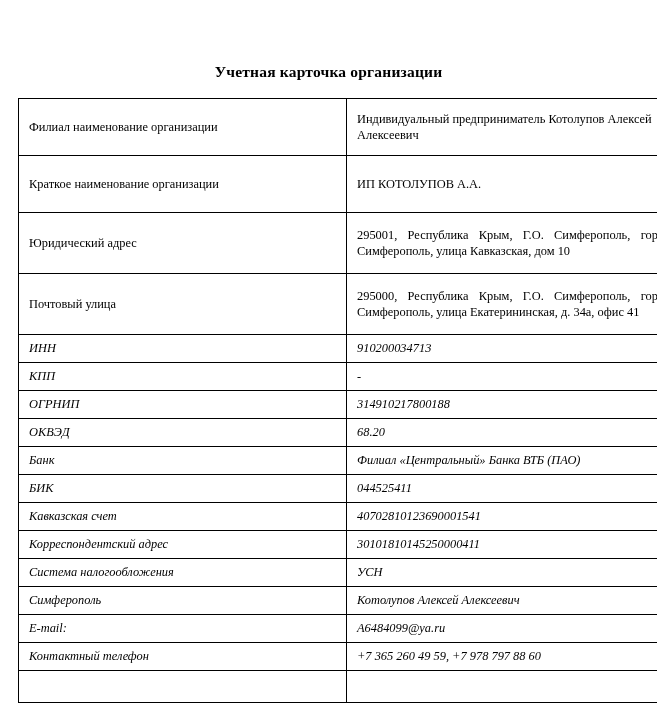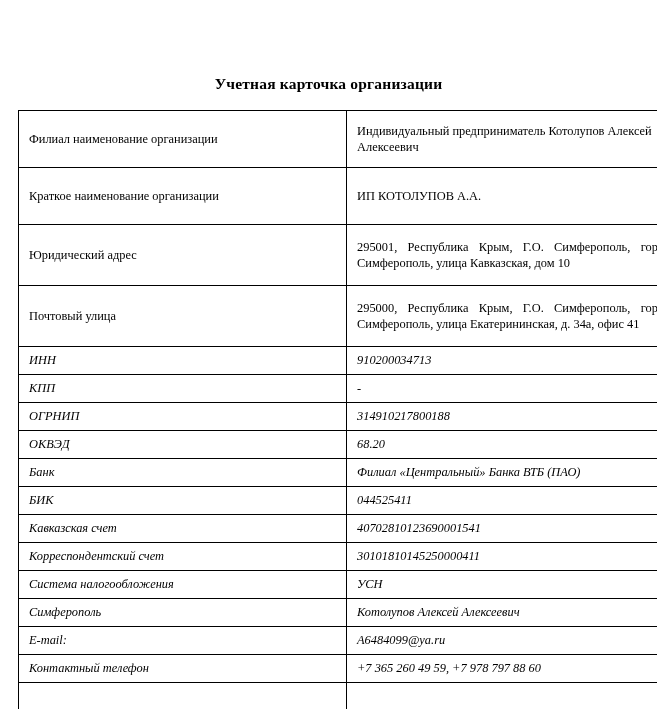--- a/index.html
+++ b/index.html
@@ -18,21 +18,21 @@
     position: relative;
     width: 657px;
     height: 709px;
     box-sizing: border-box;
   }
   .doc-title {
     text-align: center;
     font-size: 15.5px;
     font-weight: bold;
     letter-spacing: 0.2px;
-    margin: 12px;
+    margin: 0;
     padding-top: 63px;
     padding-bottom: 0;
     line-height: 1.1;
   }
   .card-table {
     position: absolute;
     left: 18px;
     top: 98px;
     width: 622px;
     border-collapse: collapse;
@@ -122,21 +122,21 @@
         </tr>
         <tr class="compact">
           <td class="label">БИК</td>
           <td class="value">044525411</td>
         </tr>
         <tr class="compact">
           <td class="label">Кавказская счет</td>
           <td class="value">40702810123690001541</td>
         </tr>
         <tr class="compact">
-          <td class="label">Корреспондентский счет</td>
+          <td class="label">Корреспондентский адрес</td>
           <td class="value">30101810145250000411</td>
         </tr>
         <tr class="compact">
           <td class="label">Система налогообложения</td>
           <td class="value">УСН</td>
         </tr>
         <tr class="compact">
           <td class="label">Симферополь</td>
           <td class="value">Котолупов Алексей Алексеевич</td>
         </tr>

